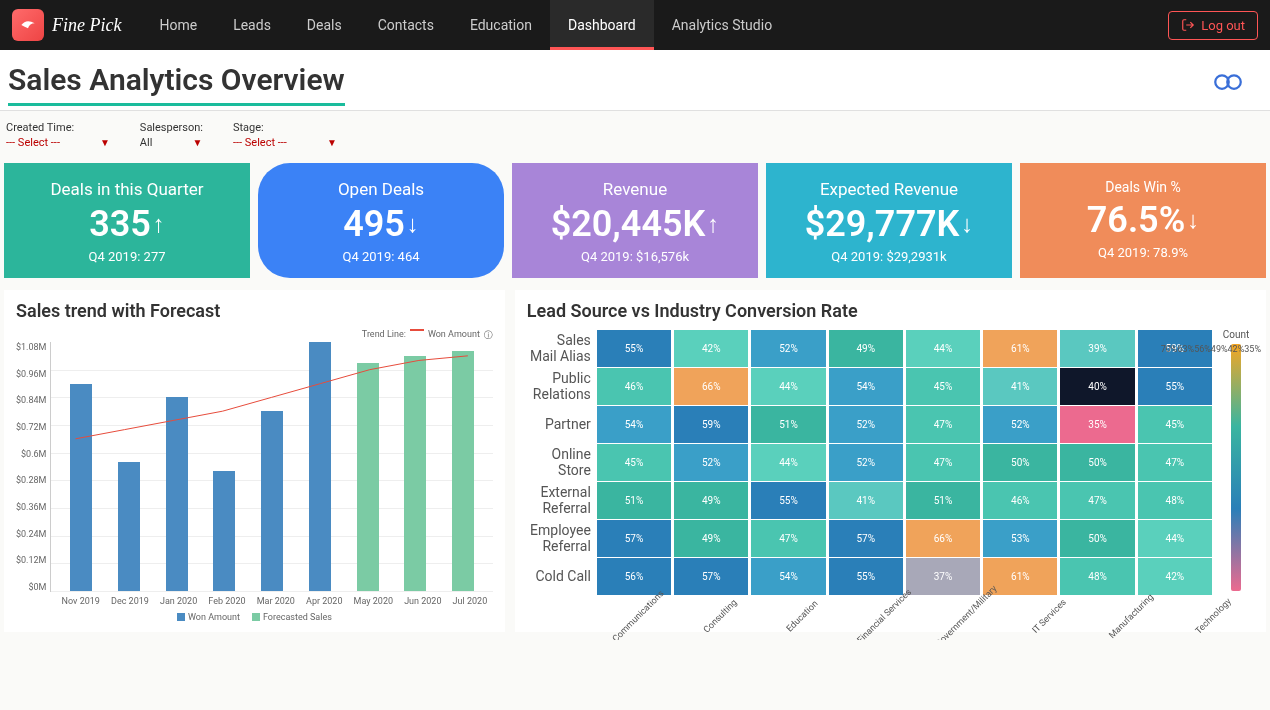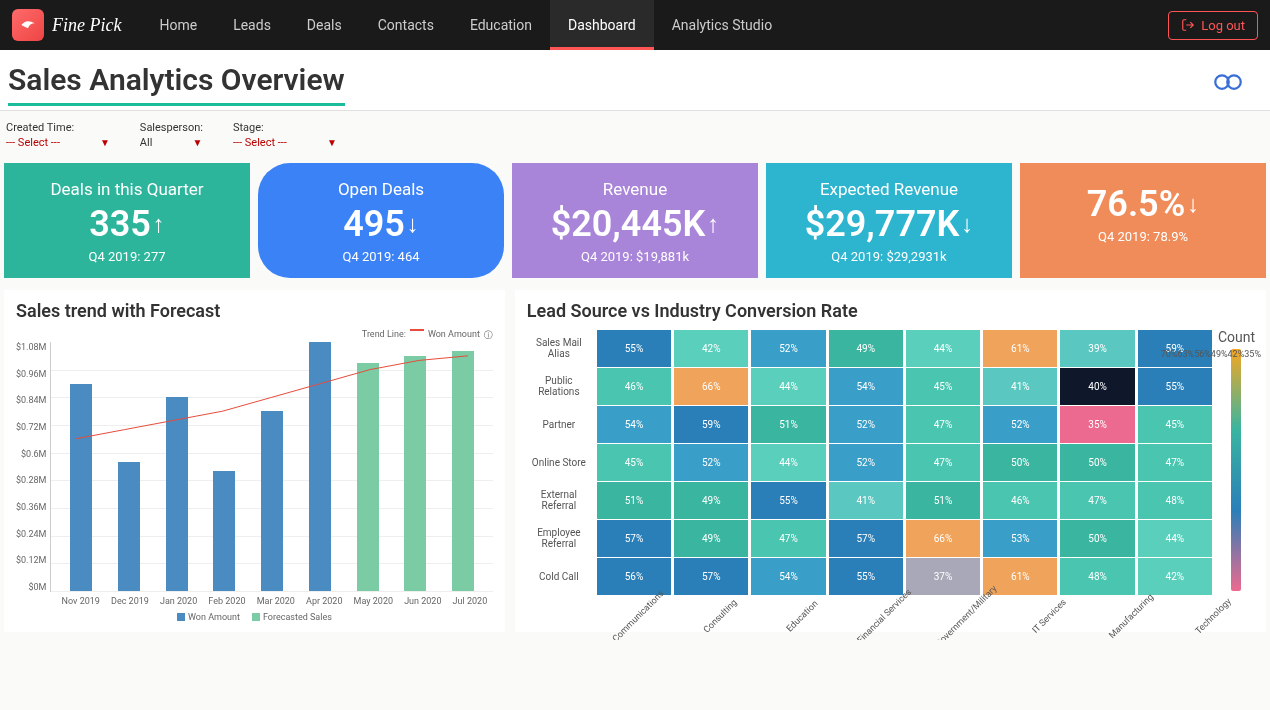--- a/index.html
+++ b/index.html
@@ -63,27 +63,27 @@
 .trend-line-svg { position: absolute; top: 0; left: 0; width: 100%; height: 100%; pointer-events: none; }
 .x-axis { display: flex; justify-content: space-around; font-size: 9px; color: #666; margin-top: 4px; padding-left: 40px; }
 .legend-bottom { display: flex; justify-content: center; gap: 12px; font-size: 9px; color: #666; margin-top: 6px; }
 .legend-bottom span { display: flex; align-items: center; gap: 3px; }
 .sq { width: 8px; height: 8px; display: inline-block; }
 
 
 .heatmap-wrap { display: flex; }
 .hm-rows { flex: 1; }
 .hm-row { display: flex; align-items: center; height: 38px; }
-.hm-rowlabel { width: 70px; font-size: 10px; text-align: center; color: #555; padding-right: 6px; }
+.hm-rowlabel { width: 70px; font-size: 14px; text-align: right; color: #555; padding-right: 6px; }
 .hm-cells { display: flex; flex: 1; gap: 3px; }
 .hm-cell { flex: 1; height: 37px; display: flex; align-items: center; justify-content: center; font-size: 10px; color: #fff; }
 .hm-xlabels { display: flex; margin-left: 70px; }
 .hm-xlabel { flex: 1; font-size: 9px; color: #555; text-align: center; transform: rotate(-45deg); transform-origin: center; margin-top: 16px; white-space: nowrap; }
 .colorbar-wrap { width: 36px; margin-left: 6px; display: flex; flex-direction: column; }
-.cb-title { font-size: 14px; color: #555; text-align: center; }
+.cb-title { font-size: 10px; color: #555; text-align: center; }
 .cb-bar { flex: 1; width: 10px; margin: 4px auto; background: linear-gradient(to bottom, #f5a623, #3ab5a0, #2a7fb8, #ec6a8f); border-radius: 2px; position: relative; }
 .cb-labels { display: flex; flex-direction: row; justify-content: space-between; font-size: 9px; color: #555; position: absolute; right: -20px; top: 0; bottom: 0; }
 </style>
 </head>
 <body>
 
 <div class="topbar">
   <div class="logo-box">
     <svg viewBox="0 0 24 24">
         <path d="M4 12 Q10 4 20 10 Q14 10 12 16 Q8 14 4 12 Z"></path>
@@ -139,28 +139,29 @@
     <div class="kpi-sub">Q4 2019: 277</div>
     </div>
     <div class="kpi c2">
       <div class="kpi-title">Open Deals</div>
     <div class="kpi-value">495<span class="arrow">↓</span></div>
     <div class="kpi-sub">Q4 2019: 464</div>
     </div>
     <div class="kpi c3">
       <div class="kpi-title">Revenue</div>
     <div class="kpi-value">$20,445K<span class="arrow">↑</span></div>
-    <div class="kpi-sub">Q4 2019: $19,881k</div>
+    <div class="kpi-sub">Q4 2019: $16,576k</div>
     </div>
     <div class="kpi c4">
       <div class="kpi-title">Expected Revenue</div>
     <div class="kpi-value">$29,777K<span class="arrow">↓</span></div>
     <div class="kpi-sub">Q4 2019: $29,2931k</div>
     </div>
     <div class="kpi c5">
+      <div class="kpi-title">Deals Win %</div>
     <div class="kpi-value">76.5%<span class="arrow">↓</span></div>
     <div class="kpi-sub">Q4 2019: 78.9%</div>
     </div>
   </div>
 
 <div class="panels">
   <div class="panel panel-l">
     <div class="panel-title">Sales trend with Forecast</div>
     <div class="trend-legend-top">
       <span>Trend Line:</span>

